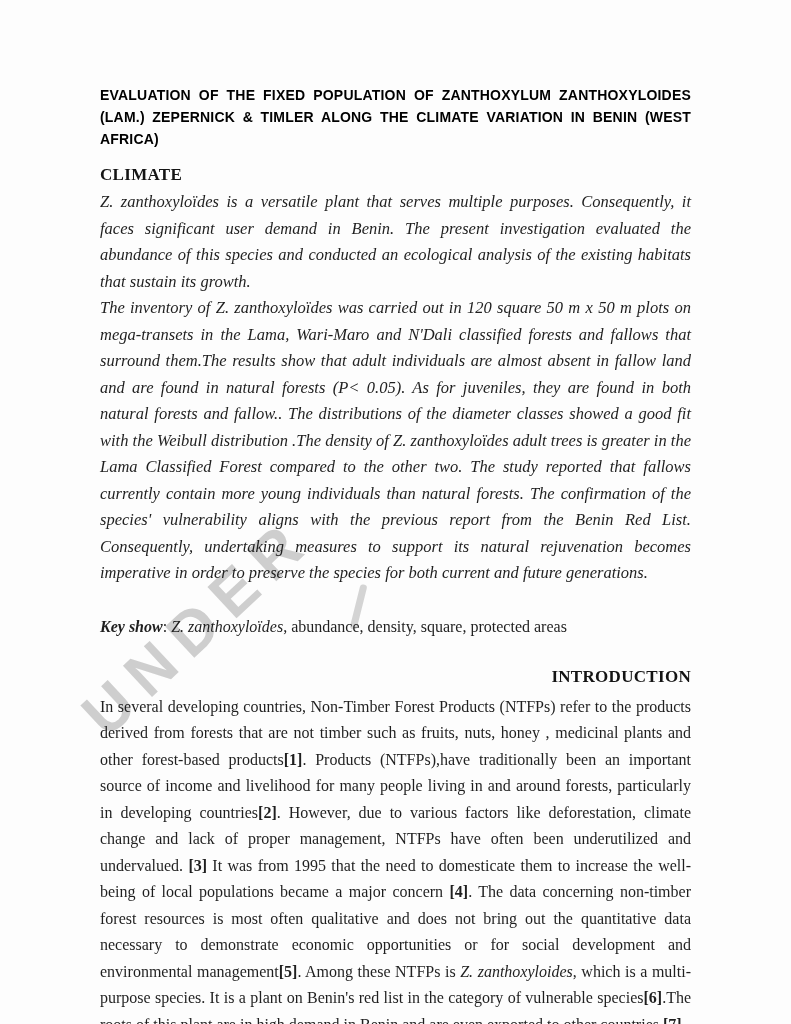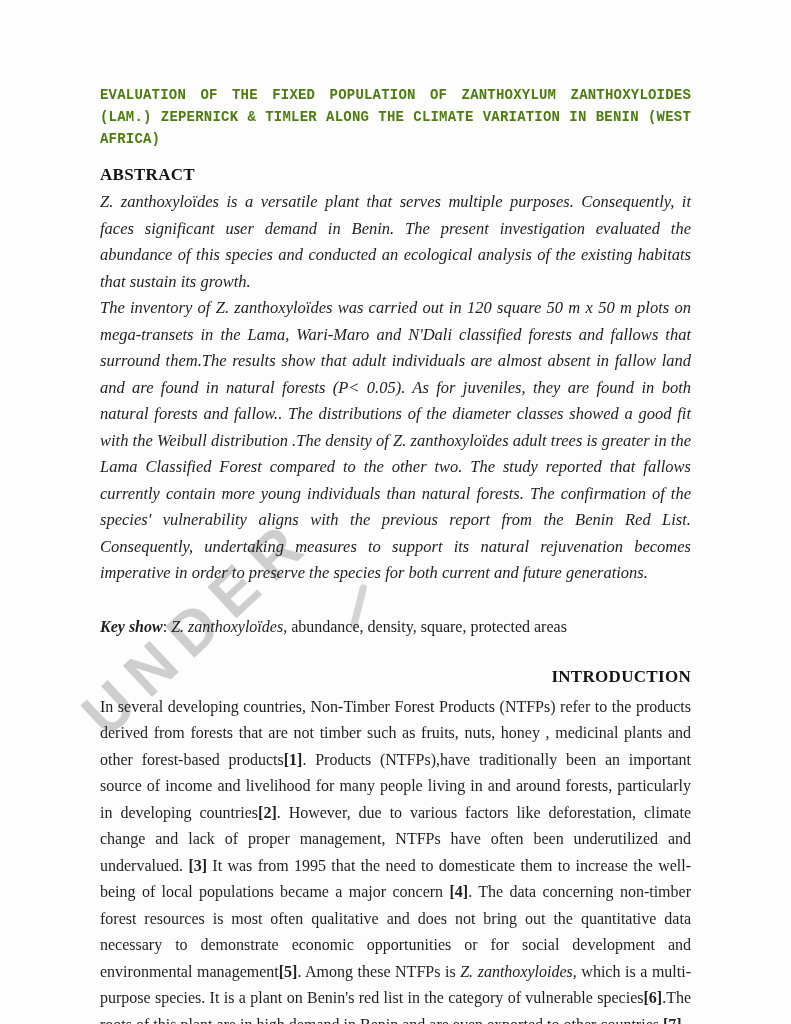--- a/index.html
+++ b/index.html
@@ -13,25 +13,25 @@
     color: #1f1f1f;
   }
   .content {
     position: absolute;
     left: 100px;
     top: 84px;
     width: 591px;
     z-index: 2;
   }
   .title {
-    font-family: Liberation Mono, monospace;
+    font-family: Liberation Sans, sans-serif;
     font-size: 14px;
     line-height: 22px;
     font-weight: 700;
-    color: #4d7c0f;
+    color: #000000;
     text-align: justify;
     letter-spacing: 0.2px;
     margin: 0;
   }
   .heading {
     font-size: 17px;
     font-weight: 700;
     color: #141414;
     letter-spacing: 0.3px;
     margin: 15px 0 4px 0;
@@ -91,21 +91,21 @@
 
 <div class="page">
 
   <div class="watermark">UNDER</div>
   <div class="watermark-stroke"></div>
 
   <div class="content">
 
     <p class="title">EVALUATION OF THE FIXED POPULATION OF ZANTHOXYLUM ZANTHOXYLOIDES (LAM.) ZEPERNICK &amp; TIMLER ALONG THE CLIMATE VARIATION IN BENIN (WEST AFRICA)</p>
 
-    <h2 class="heading">ABSTRACT</h2>
+    <h2 class="heading">CLIMATE</h2>
 
     <p class="abstract-p">Z. zanthoxyloïdes is a versatile plant that serves multiple purposes. Consequently, it faces significant user demand in Benin. The present investigation evaluated the abundance of this species and conducted an ecological analysis of the existing habitats that sustain its growth.</p>
 
     <p class="abstract-p">The inventory of Z. zanthoxyloïdes was carried out in 120 square 50 m x 50 m plots on mega-transets in the Lama, Wari-Maro and N'Dali classified forests and fallows that surround them.The results show that adult individuals are almost absent in fallow land and are found in natural forests (P&lt; 0.05). As for juveniles, they are found in both natural forests and fallow.. The distributions of the diameter classes showed a good fit with the Weibull distribution .The density of Z. zanthoxyloïdes adult trees is greater in the Lama Classified Forest compared to the other two. The study reported that fallows currently contain more young individuals than natural forests. The confirmation of the species' vulnerability aligns with the previous report from the Benin Red List. Consequently, undertaking measures to support its natural rejuvenation becomes imperative in order to preserve the species for both current and future generations.</p>
 
     <p class="keywords"><span class="run-bi">Key show</span><span>:  </span><span class="run-i">Z. zanthoxyloïdes</span><span>, abundance, density, square, protected areas</span></p>
 
     <h2 class="heading intro-heading">INTRODUCTION</h2>
 
     <p class="intro-p"><span>In several developing countries, Non-Timber Forest Products (NTFPs) refer to the products derived from forests that are not timber such as fruits, nuts, honey , medicinal plants and other forest-based products</span><span class="run-b">[1]</span><span>. Products (NTFPs),have traditionally been an important source of income and livelihood for many people living in and around forests, particularly in developing countries</span><span class="run-b">[2]</span><span>. However, due to various factors like deforestation, climate change and lack of proper management, NTFPs have often been underutilized and undervalued. </span><span class="run-b">[3]</span><span> It was from 1995 that the need to domesticate them to increase the well-being of local populations became a major concern </span><span class="run-b">[4]</span><span>. The data concerning non-timber forest resources is most often qualitative and does not bring out the quantitative data necessary to demonstrate economic opportunities or for social development and environmental management</span><span class="run-b">[5]</span><span>. Among these NTFPs is </span><span class="run-i">Z. zanthoxyloides</span><span>, which is a multi-purpose species. It is a plant on Benin's red list in the category of vulnerable species</span><span class="run-b">[6]</span><span>.The roots of this plant are in high demand in Benin and are even exported to other countries </span><span class="run-b">[7]</span><span>.</span></p>

